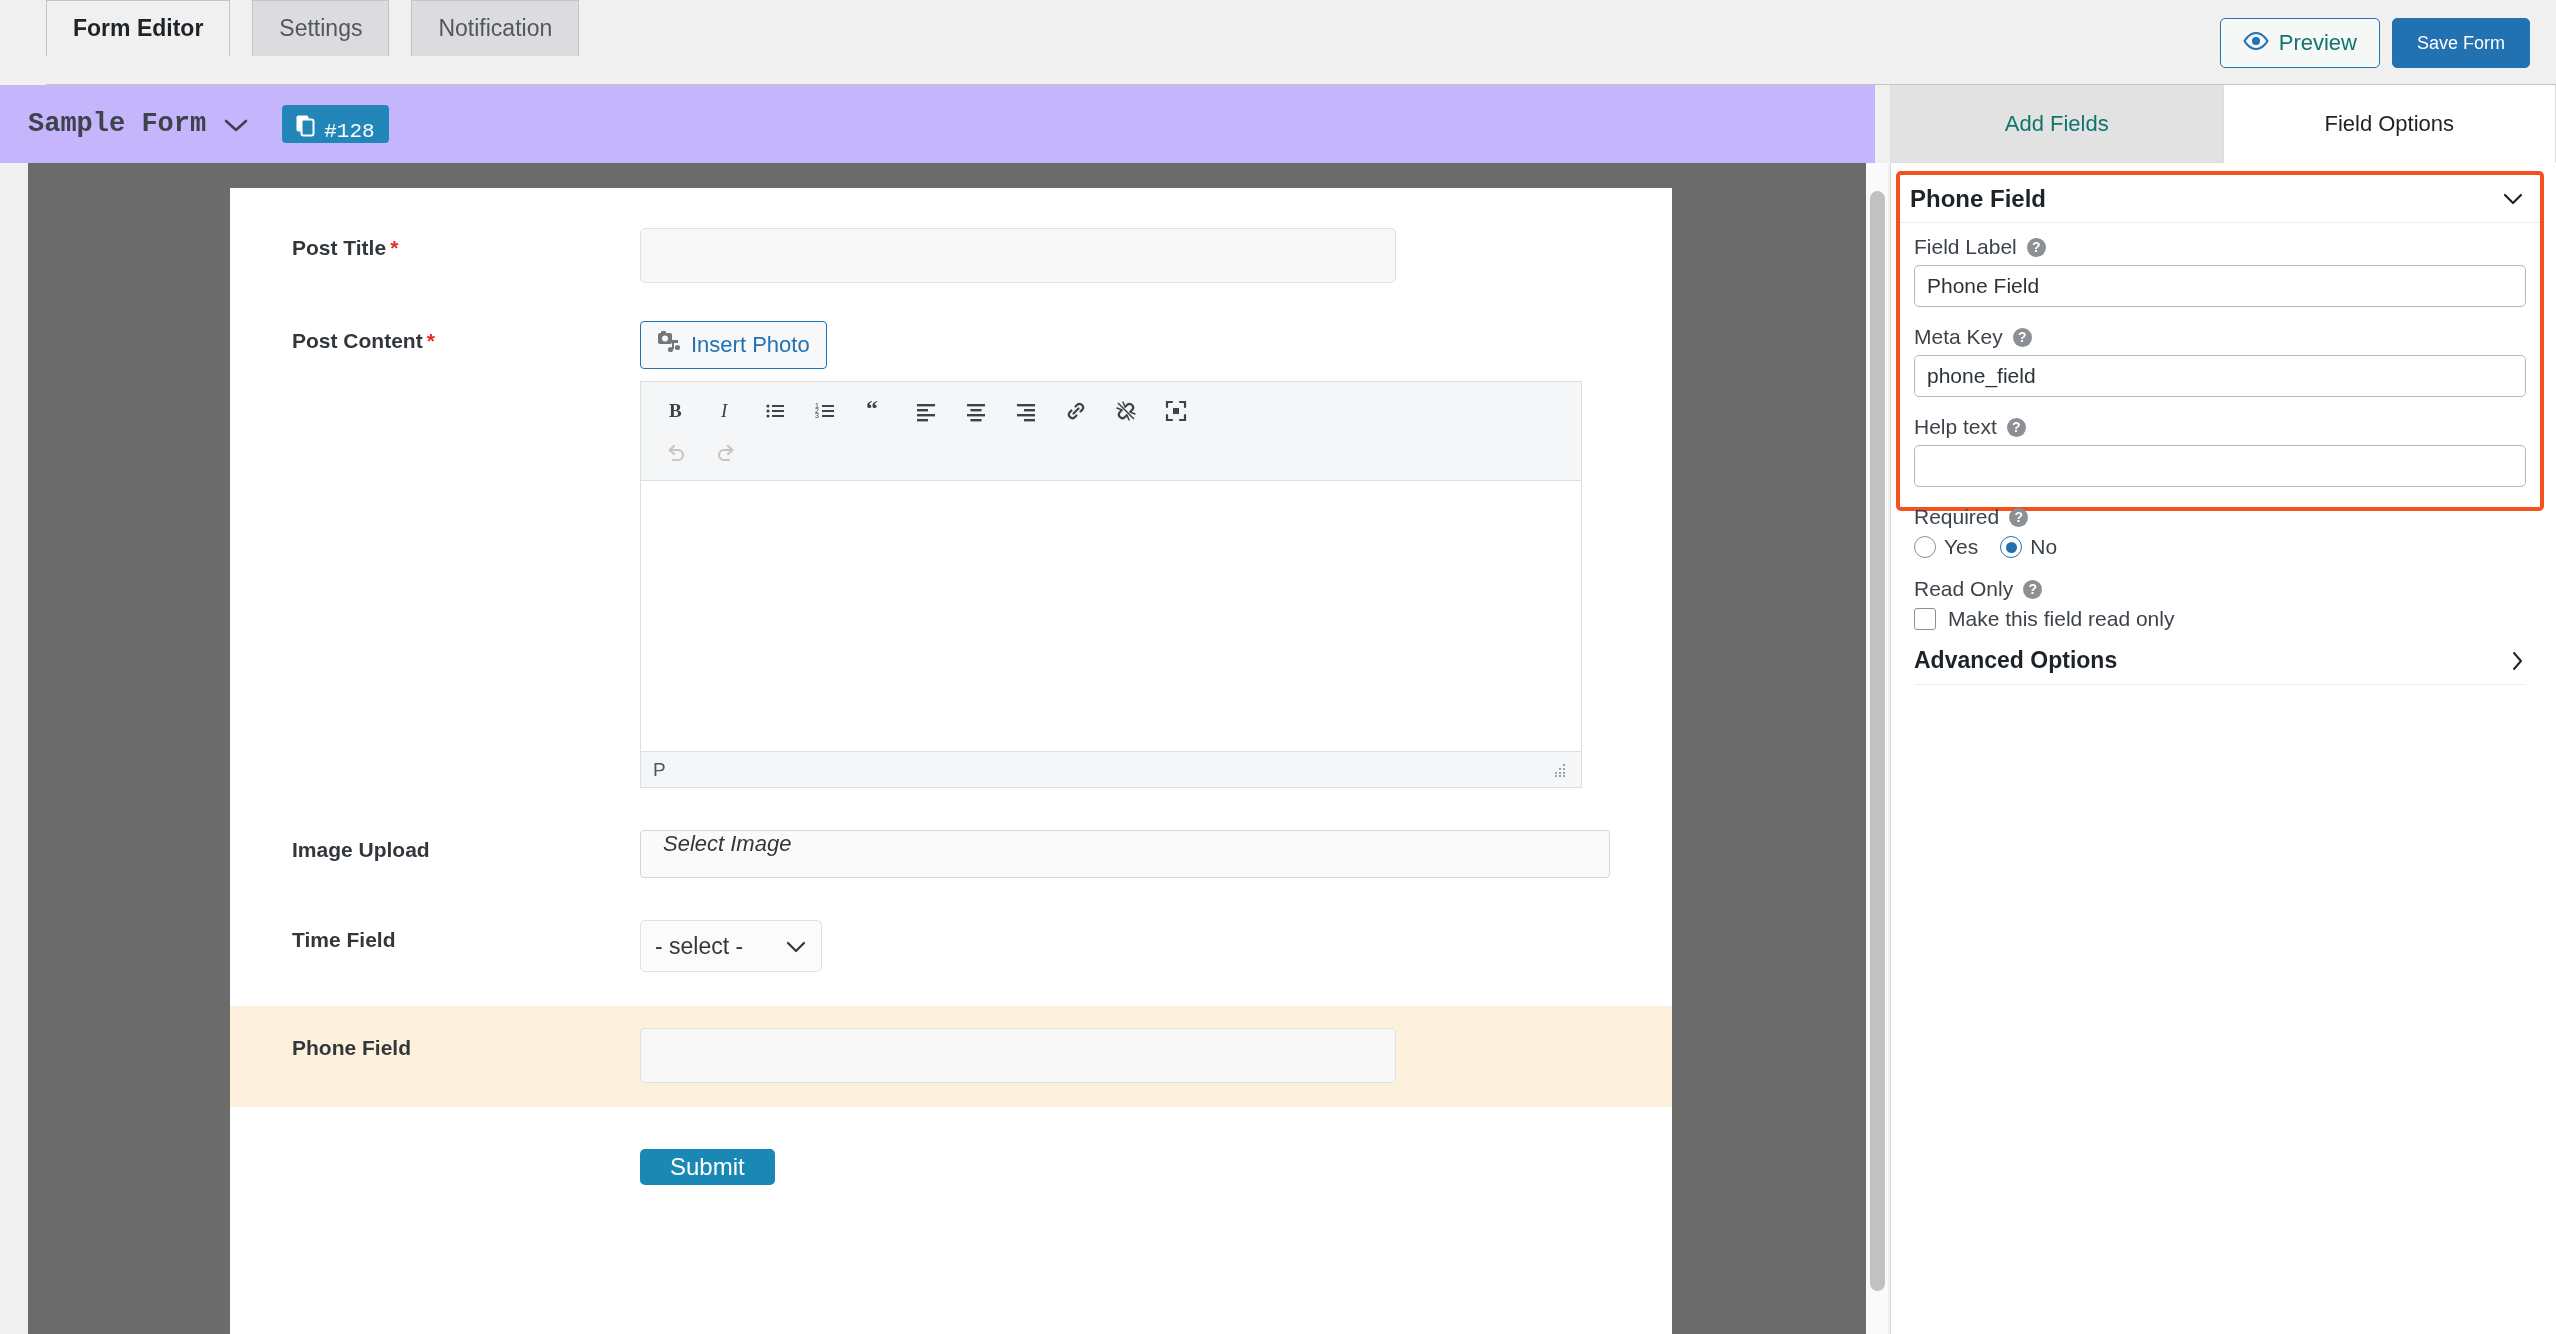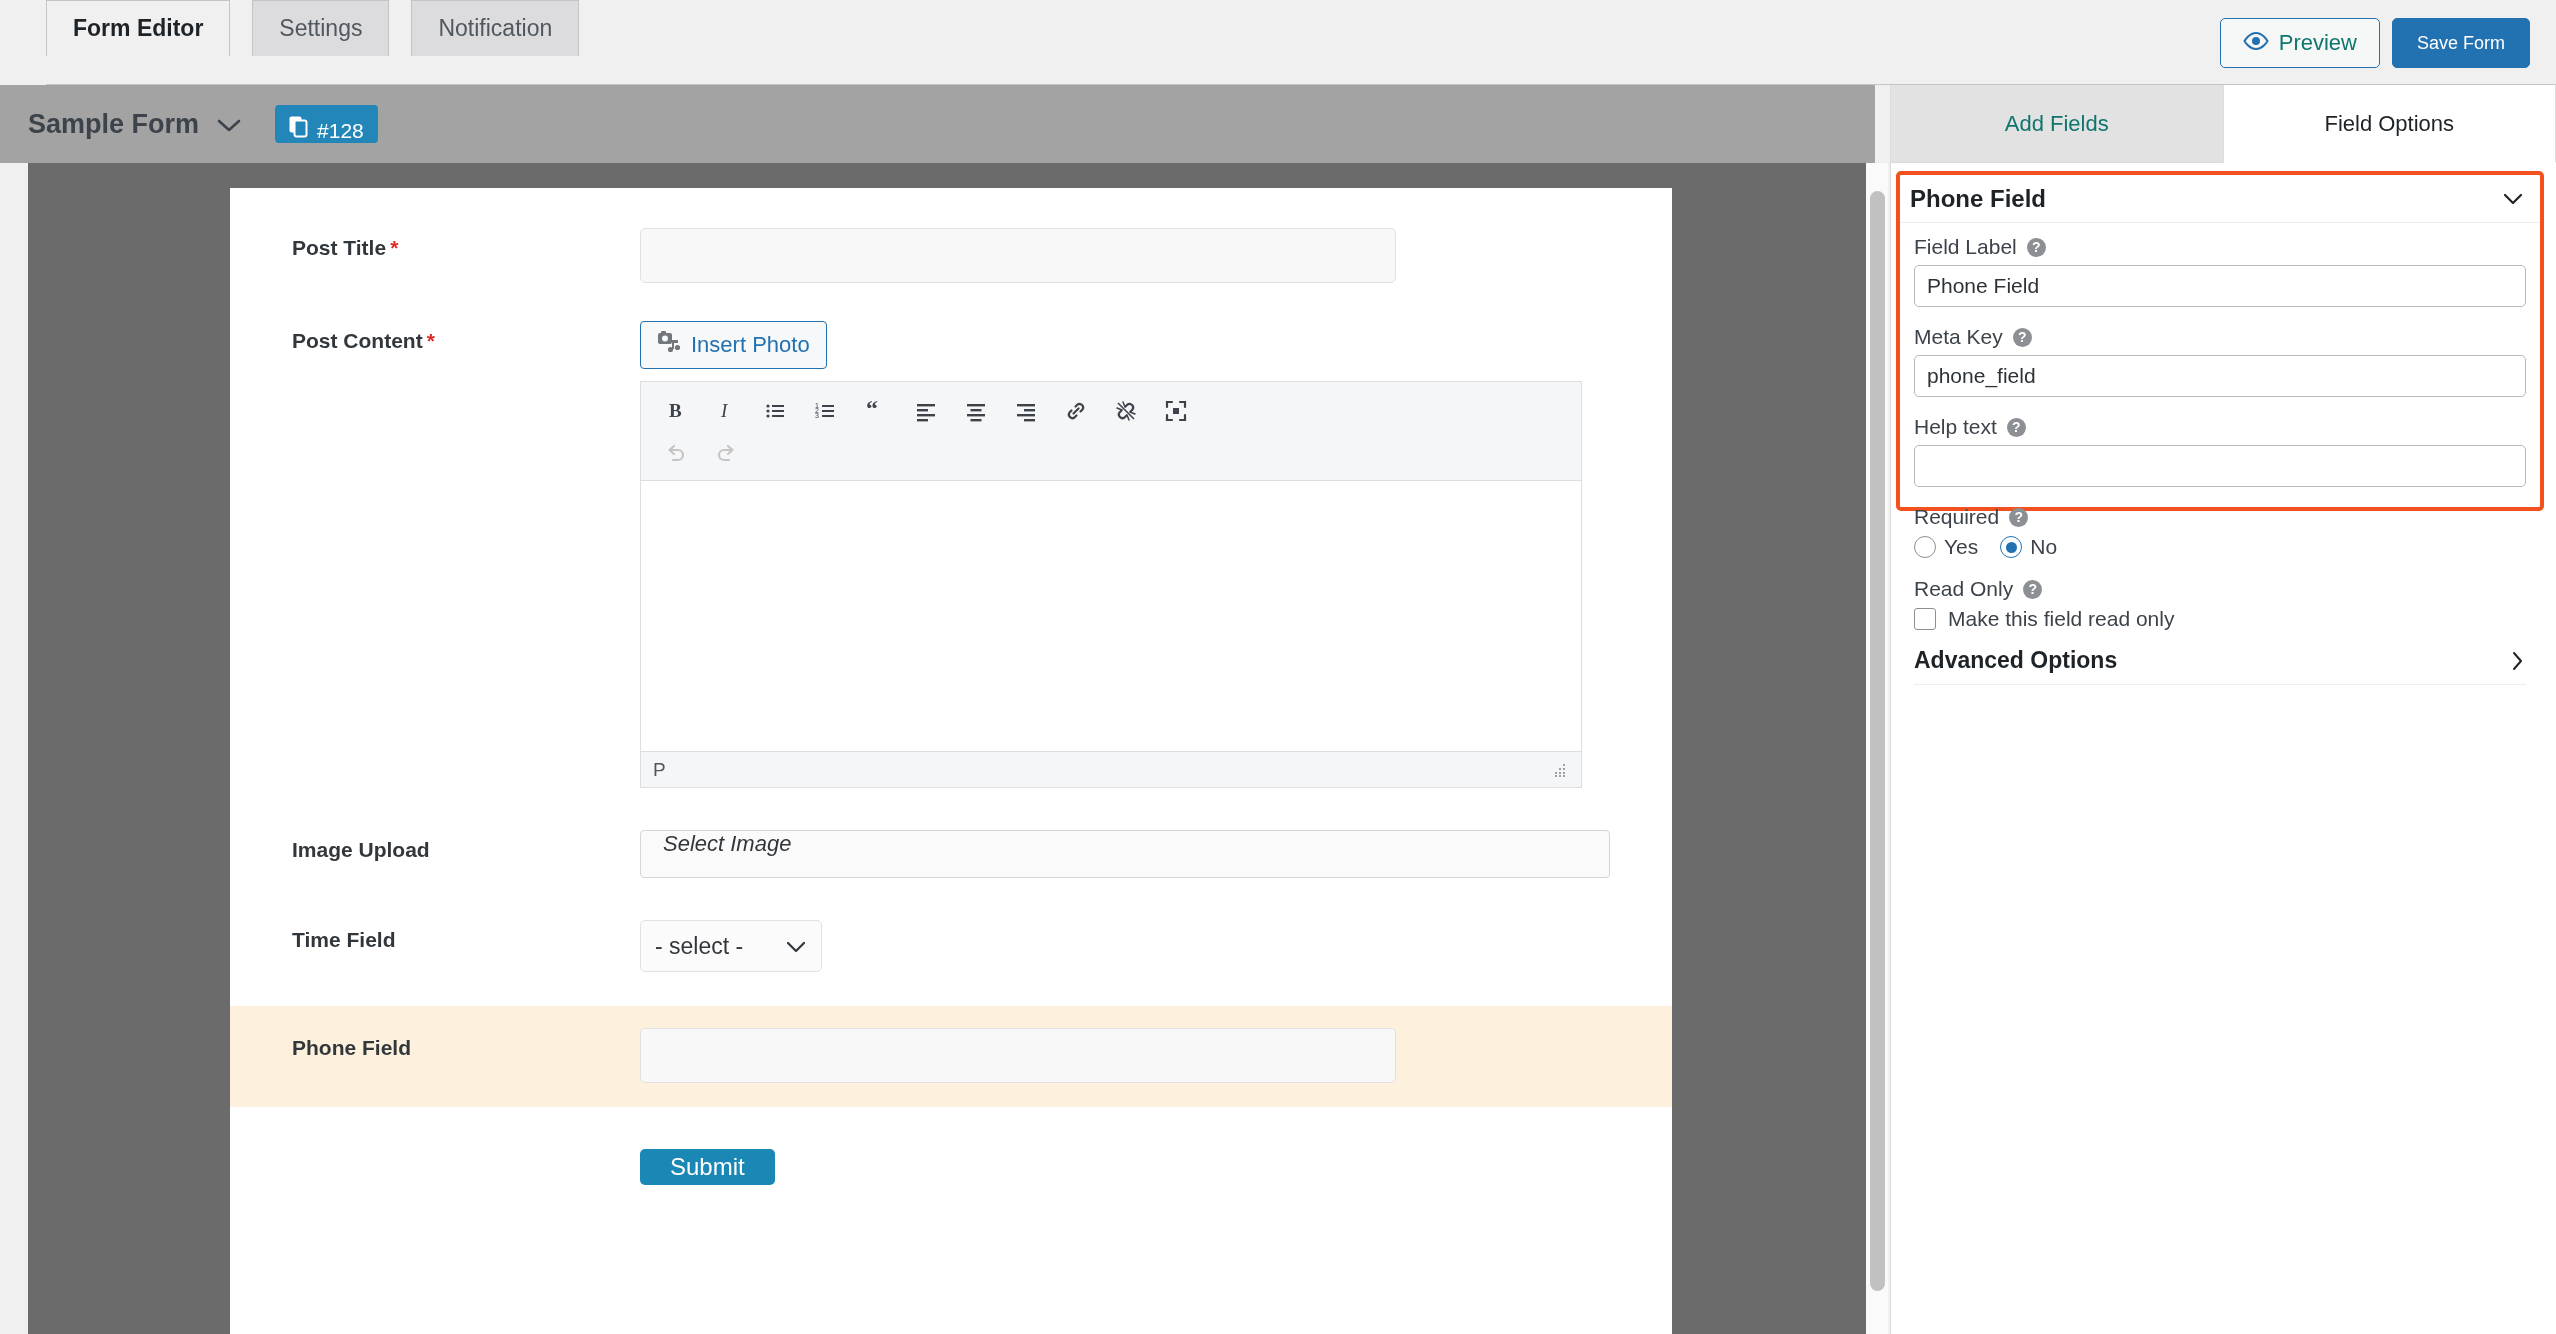--- a/index.html
+++ b/index.html
@@ -59,22 +59,22 @@
     height: 50px; padding: 0 24px;
     display: flex; align-items: center;
     background: #2271b1; color: #fff;
     border: 1px solid #2271b1; border-radius: 5px;
     font-size: 18px; cursor: pointer;
   }
 
   
   .formname-row {
     position: absolute; left: 0; top: 85px; width: 1875px; height: 78px;
-    background: #a3a3a3;
-    display: flex; align-items: center;
+    background: #c4b5fd;
+    display: flex; align-items: center; font-family: Liberation Mono, monospace;
   }
   .form-title {
     margin-left: 28px;
     font-size: 27px; font-weight: bold; color: #3c434a;
   }
   .form-title-caret {
     margin-left: 16px; margin-top: 4px;
     color: #3c434a;
     display: flex; align-items: center;
     cursor: pointer;

